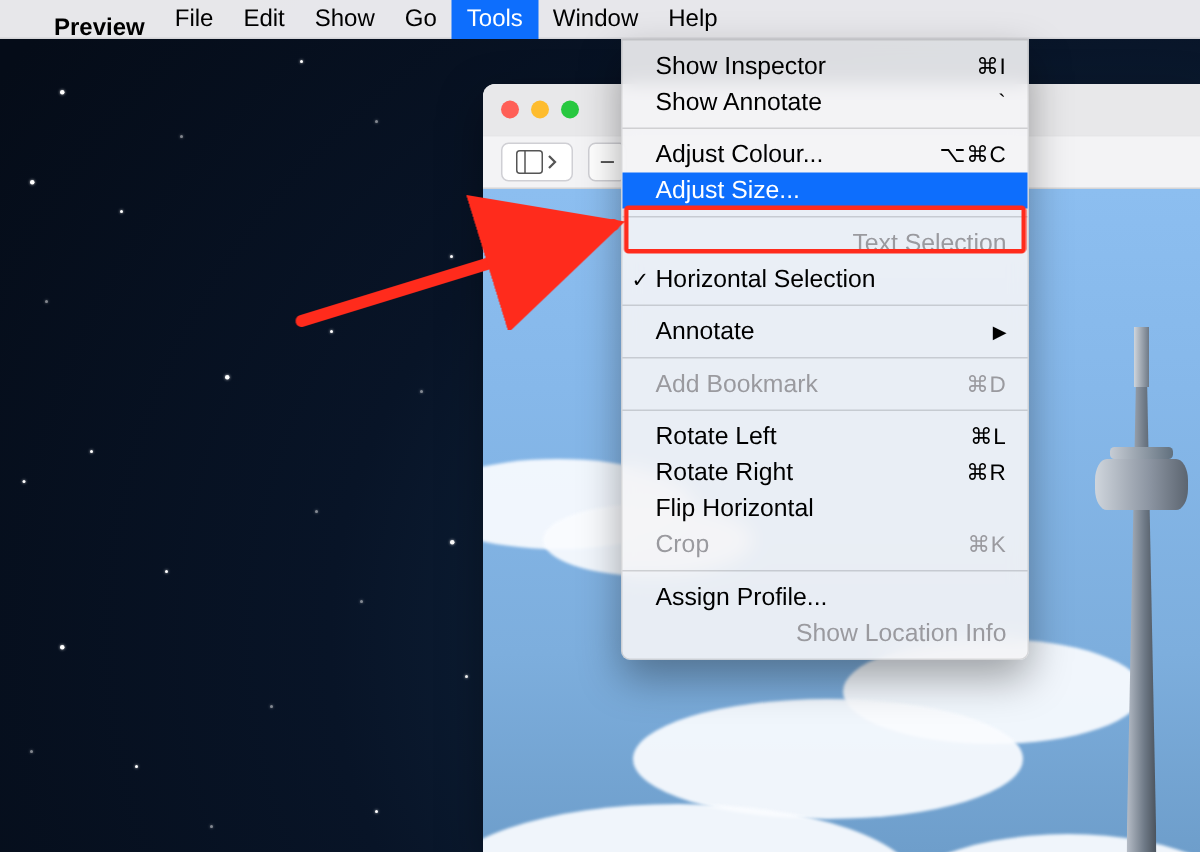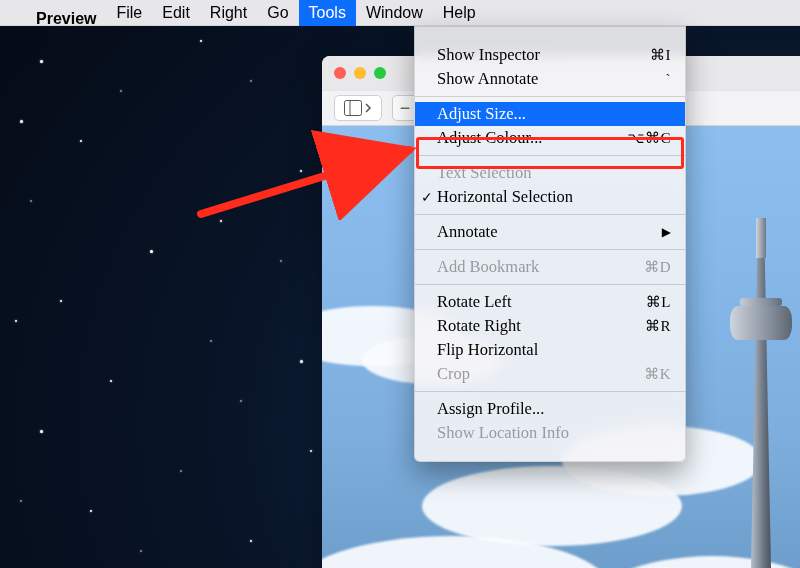--- a/index.html
+++ b/index.html
@@ -113,31 +113,30 @@
   }
   
   .menu {
     position:absolute; top:26px; left:414px; width:272px;
     background: rgba(244,244,246,0.90);
     backdrop-filter: blur(6px);
     border:1px solid rgba(0,0,0,0.12);
     border-radius: 0 0 6px 6px;
     box-shadow: 0 12px 28px rgba(0,0,0,0.35);
     z-index: 20;
-    padding: 16px 0;
-    font-family: Liberation Serif, serif;
+    padding: 5px 0;
   }
   .menu-row {
     display:flex; align-items:center;
     height:24px; padding: 0 14px 0 22px;
     font-size:16.5px; color:#000;
     position:relative;
   }
   .menu-row .shortcut { margin-left:auto; font-size:15px; color:#000; letter-spacing:0.5px;}
-  .menu-row.disabled { color:#9a9a9f; }
+  .menu-row.disabled { color:#9a9a9f;justify-content:flex-end; }
   .menu-row.disabled .shortcut { color:#9a9a9f; }
   .menu-row.selected {
     background:#0d6efd; color:#fff;
   }
   .menu-row .check {
     position:absolute; left:6px; font-size:14px;
   }
   .menu-row .submenu-arrow {
     margin-left:auto; font-size:12px;
   }
@@ -186,21 +185,21 @@
     <span style="top:320px;left:15px"></span>
     <span style="top:550px;left:140px" class="d"></span>
   </div>
 </div>
 
 <div class="menubar">
   <span class="apple"></span>
   <span class="item app">Preview</span>
   <span class="item">File</span>
   <span class="item">Edit</span>
-  <span class="item">Right</span>
+  <span class="item">Show</span>
   <span class="item">Go</span>
   <span class="item active">Tools</span>
   <span class="item">Window</span>
   <span class="item">Help</span>
 </div>
 
 <div class="window">
   <div class="titlebar">
     <div class="traffic">
       <span style="background:#ff5f57"></span>
@@ -239,26 +238,26 @@
 <div class="menu" id="menu">
     <div class="menu-row">
       <span>Show Inspector</span>
       <span class="shortcut">⌘I</span>
     </div>
     <div class="menu-row">
       <span>Show Annotate</span>
       <span class="shortcut">`</span>
     </div>
     <div class="menu-sep"></div>
+    <div class="menu-row">
+      <span>Adjust Colour...</span>
+      <span class="shortcut">⌥⌘C</span>
+    </div>
     <div class="menu-row selected">
       <span>Adjust Size...</span>
-    </div>
-    <div class="menu-row">
-      <span>Adjust Colour...</span>
-      <span class="shortcut">⌥⌘C</span>
     </div>
     <div class="menu-sep"></div>
     <div class="menu-row disabled">
       <span>Text Selection</span>
     </div>
     <div class="menu-row">
       <span class="check">✓</span>
       <span>Horizontal Selection</span>
     </div>
     <div class="menu-sep"></div>

